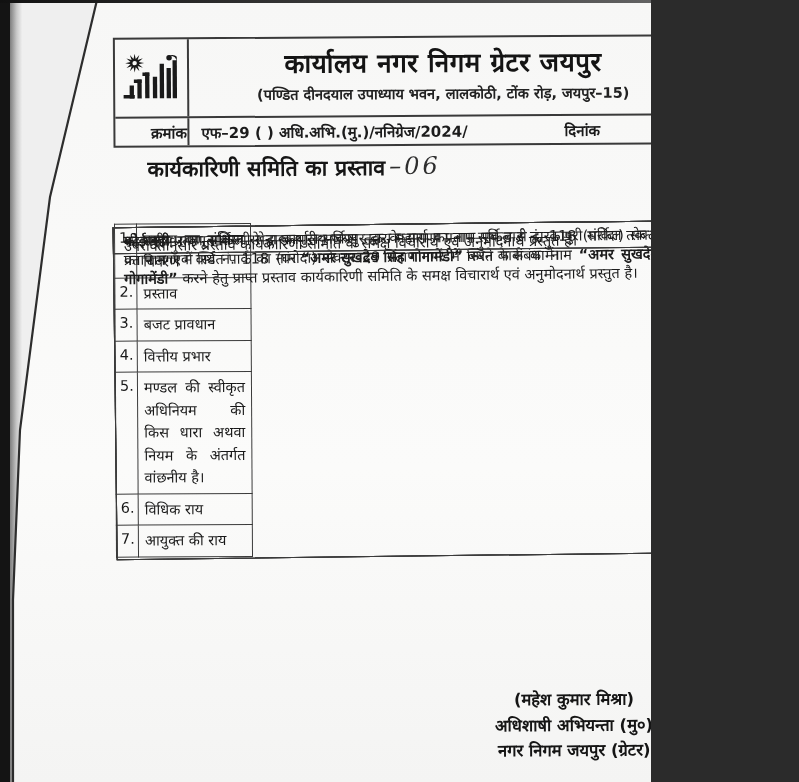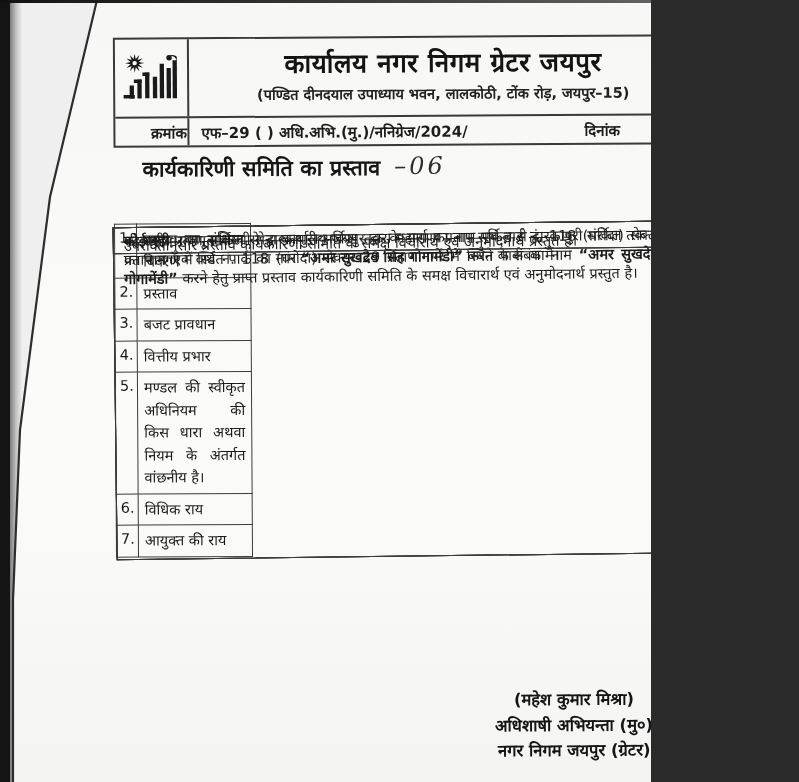--- a/index.html
+++ b/index.html
@@ -71,41 +71,41 @@
     height: 100%;
     display: flex; align-items: center; justify-content: center; padding-left: 35px;
   }
   .serial-value-cell {
     flex: 1;
     position: relative;
     padding-left: 12px;
     height: 100%;
     display: flex; align-items: center;
   }
-  .date-label { position: absolute; left: 375px; top: 4px; margin-left: 20px; }
+  .date-label { position: absolute; left: 375px; top: 4px; }
 
   
   .doc-title {
     position: absolute;
     left: 0; right: 60px; top: 152px;
     text-align: center;
     font-size: 21.5px;
     font-weight: 700;
     color: #161616;
   }
   .handwritten {
     font-family: "DejaVu Serif", "Liberation Serif", serif;
     font-style: italic;
     font-weight: 400;
     font-size: 24px;
     letter-spacing: 3px;
     color: #2e2e2e;
     position: relative;
     top: -1px;
-    padding-left: 14px;
+    padding-left: 4px;
   }
 
   
   table.proposal-table {
     position: absolute;
     left: 115px; top: 222px;
     width: 586px;
     border-collapse: collapse;
     font-size: 14.5px;
     color: #191919;

